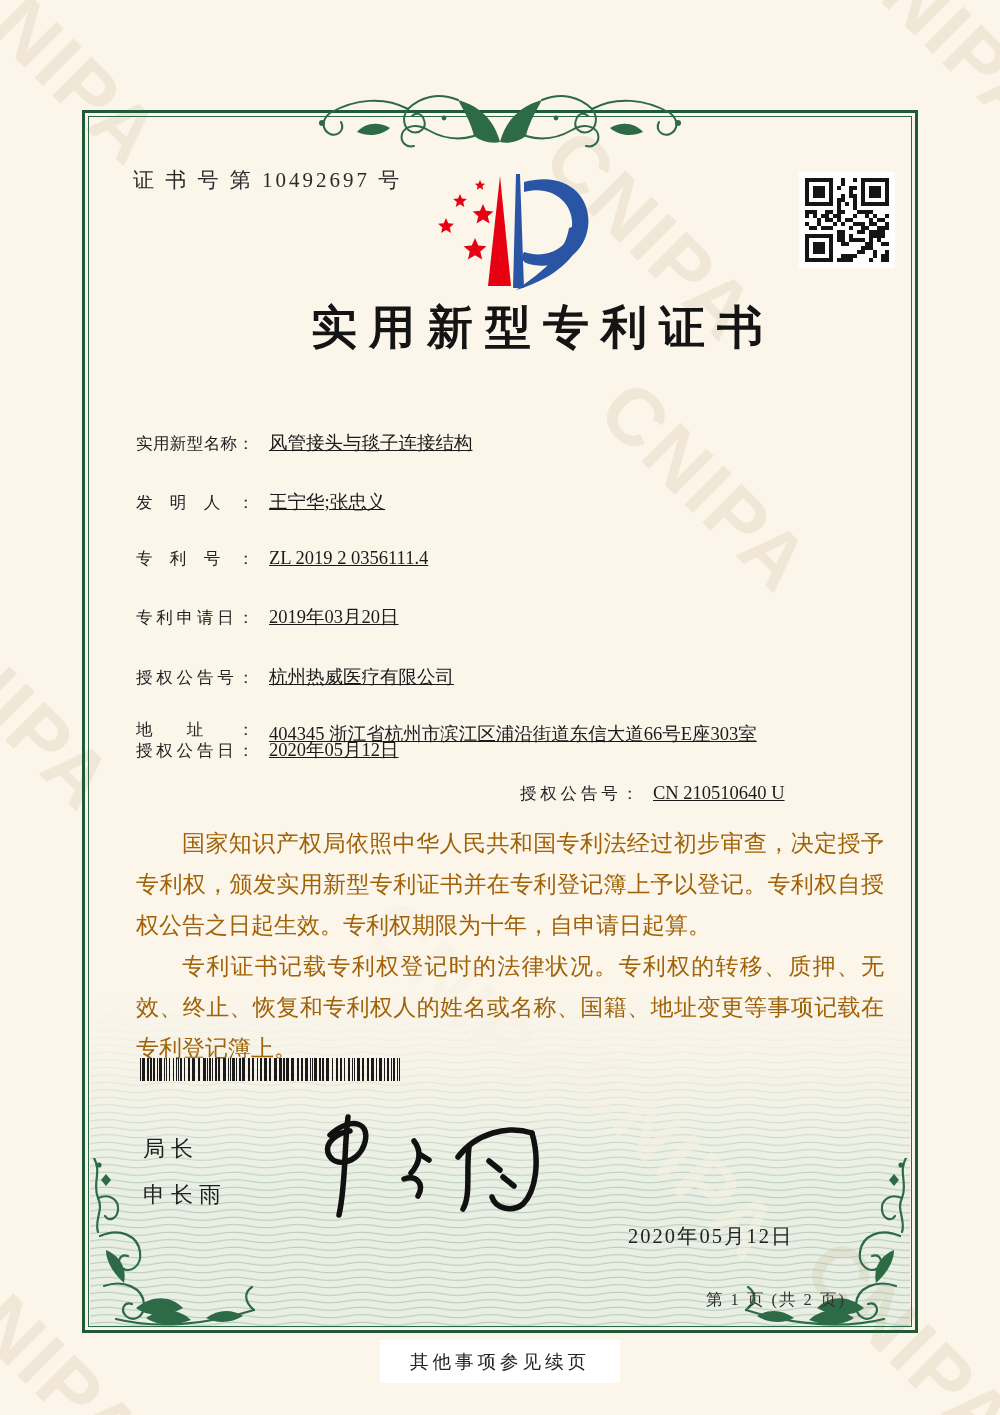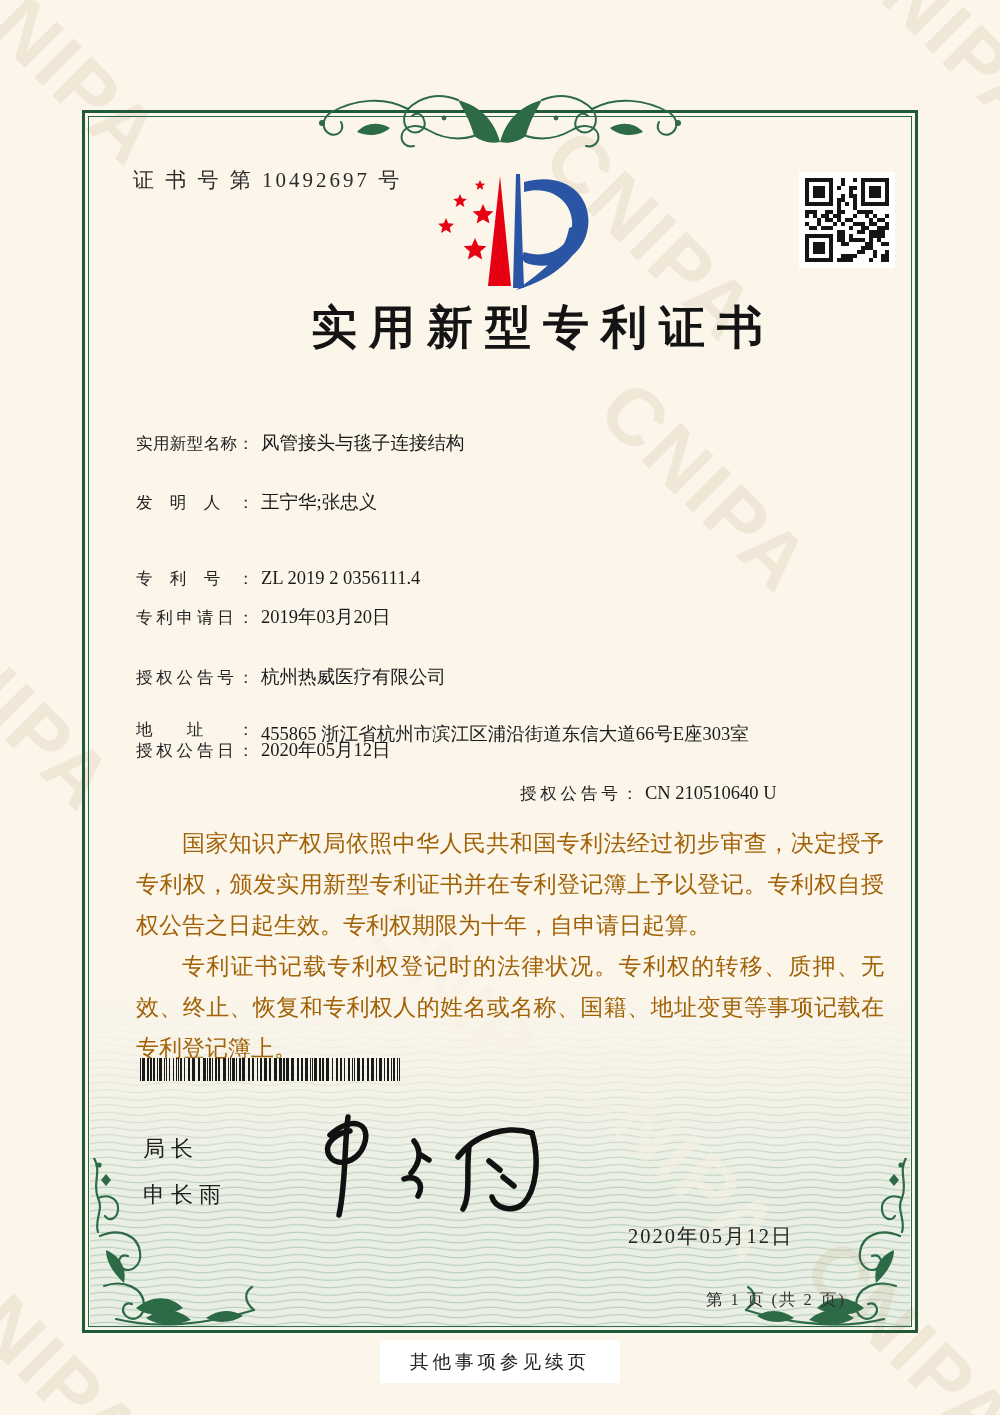--- a/index.html
+++ b/index.html
@@ -33,25 +33,25 @@
   .abs{ position:absolute; z-index:5; }
   #certno{ left:133px; top:166px; font-size:21px; letter-spacing:3px; color:#2a2a2a;}
   #logo{ left:420px; top:170px; }
   #qr{ left:799px; top:172px; width:96px; height:96px; background:#fff;
        display:flex; align-items:center; justify-content:center;}
   #title{ left:0; width:1000px; top:297px; text-align:center;
     font-size:46px; font-weight:bold; letter-spacing:12px; color:#141414;margin-left:43px;}
   .frow{ left:136px; white-space:nowrap; }
   .flabel{ display:inline-block; width:118px; font-size:16.5px;
     text-align:justify; text-align-last:justify; vertical-align:baseline; color:#222;}
-  .fvalue{ font-size:18.5px; margin-left:7px; color:#1a1a1a;}
+  .fvalue{ font-size:18.5px; margin-left:15px; color:#1a1a1a;text-decoration:underline;}
   .frow.wrap{ white-space:normal; display:flex; }
   .frow.wrap .flabel{ flex:0 0 118px; }
   .frow.wrap .fvalue{ width:608px; line-height:1.72; }
-  #row0{ top:430px; } #row1{ top:489px; } #row2{ top:568px; }
+  #row0{ top:430px; } #row1{ top:489px; } #row2{ top:548px; }
   #row3{ top:604px; } #row4{ top:664px; } #row5{ top:719px; }
   #row6{ top:737px; } #row7{ top:783px; left:520px; }
   #paras{ left:136px; top:824px; width:748px; font-size:23px;
     line-height:1.78; text-align:justify; color:#a16207;}
   #paras p{ margin:0; text-indent:2em; }
   #barcode{ left:140px; top:1058px; }
   #sigtitle{ left:143px; top:1134px; font-family:"Liberation Sans","DejaVu Sans",sans-serif;
     font-size:22px; letter-spacing:6px; color:#1f1f1f;}
   #signame{ left:143px; top:1180px; font-family:"Liberation Sans","DejaVu Sans",sans-serif;
     font-size:22px; letter-spacing:6px; color:#1f1f1f;}
@@ -393,21 +393,21 @@
     <span class="flabel">专利号：</span><span class="fvalue">ZL 2019 2 0356111.4</span>
   </div>
   <div class="abs frow" id="row3">
     <span class="flabel">专利申请日：</span><span class="fvalue">2019年03月20日</span>
   </div>
   <div class="abs frow" id="row4">
     <span class="flabel">授权公告号：</span><span class="fvalue">杭州热威医疗有限公司</span>
   </div>
   <div class="abs frow wrap" id="row5">
     <span class="flabel">地址：</span>
-      <span class="fvalue">455865 浙江省杭州市滨江区浦沿街道东信大道66号E座303室</span>
+      <span class="fvalue">404345 浙江省杭州市滨江区浦沿街道东信大道66号E座303室</span>
   </div>
   <div class="abs frow" id="row6">
     <span class="flabel">授权公告日：</span><span class="fvalue">2020年05月12日</span>
   </div>
   <div class="abs frow" id="row7">
     <span class="flabel">授权公告号：</span><span class="fvalue">CN 210510640 U</span>
   </div>
 
   <div class="abs" id="paras">
     <p>国家知识产权局依照中华人民共和国专利法经过初步审查，决定授予专利权，颁发实用新型专利证书并在专利登记簿上予以登记。专利权自授权公告之日起生效。专利权期限为十年，自申请日起算。</p>

